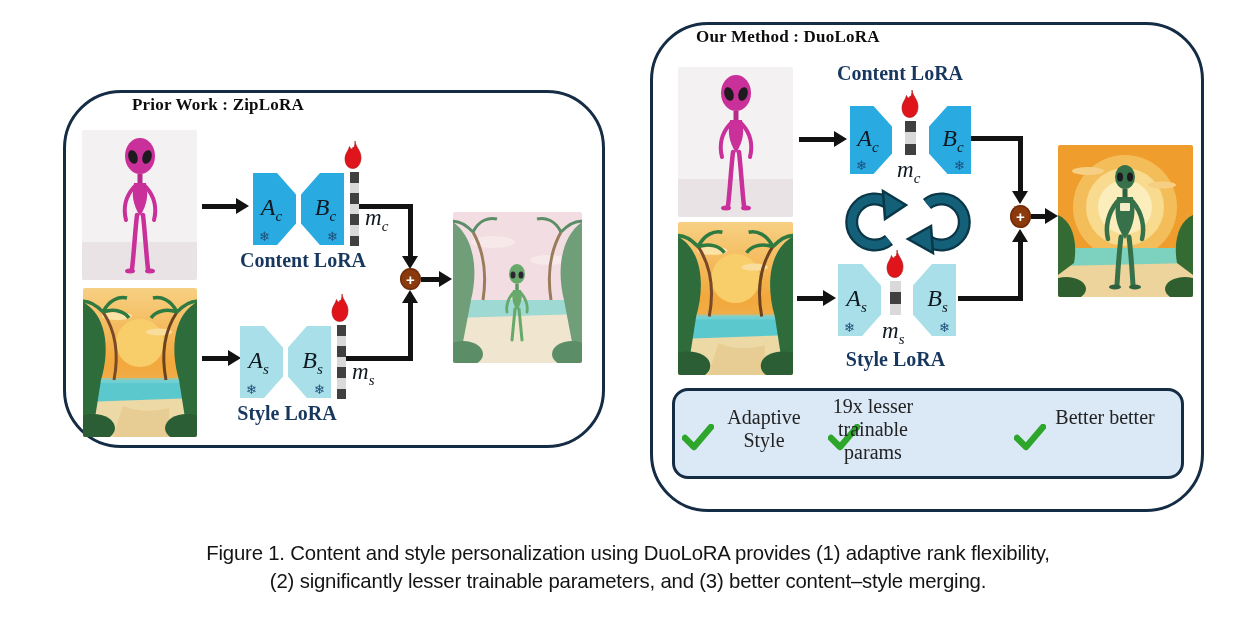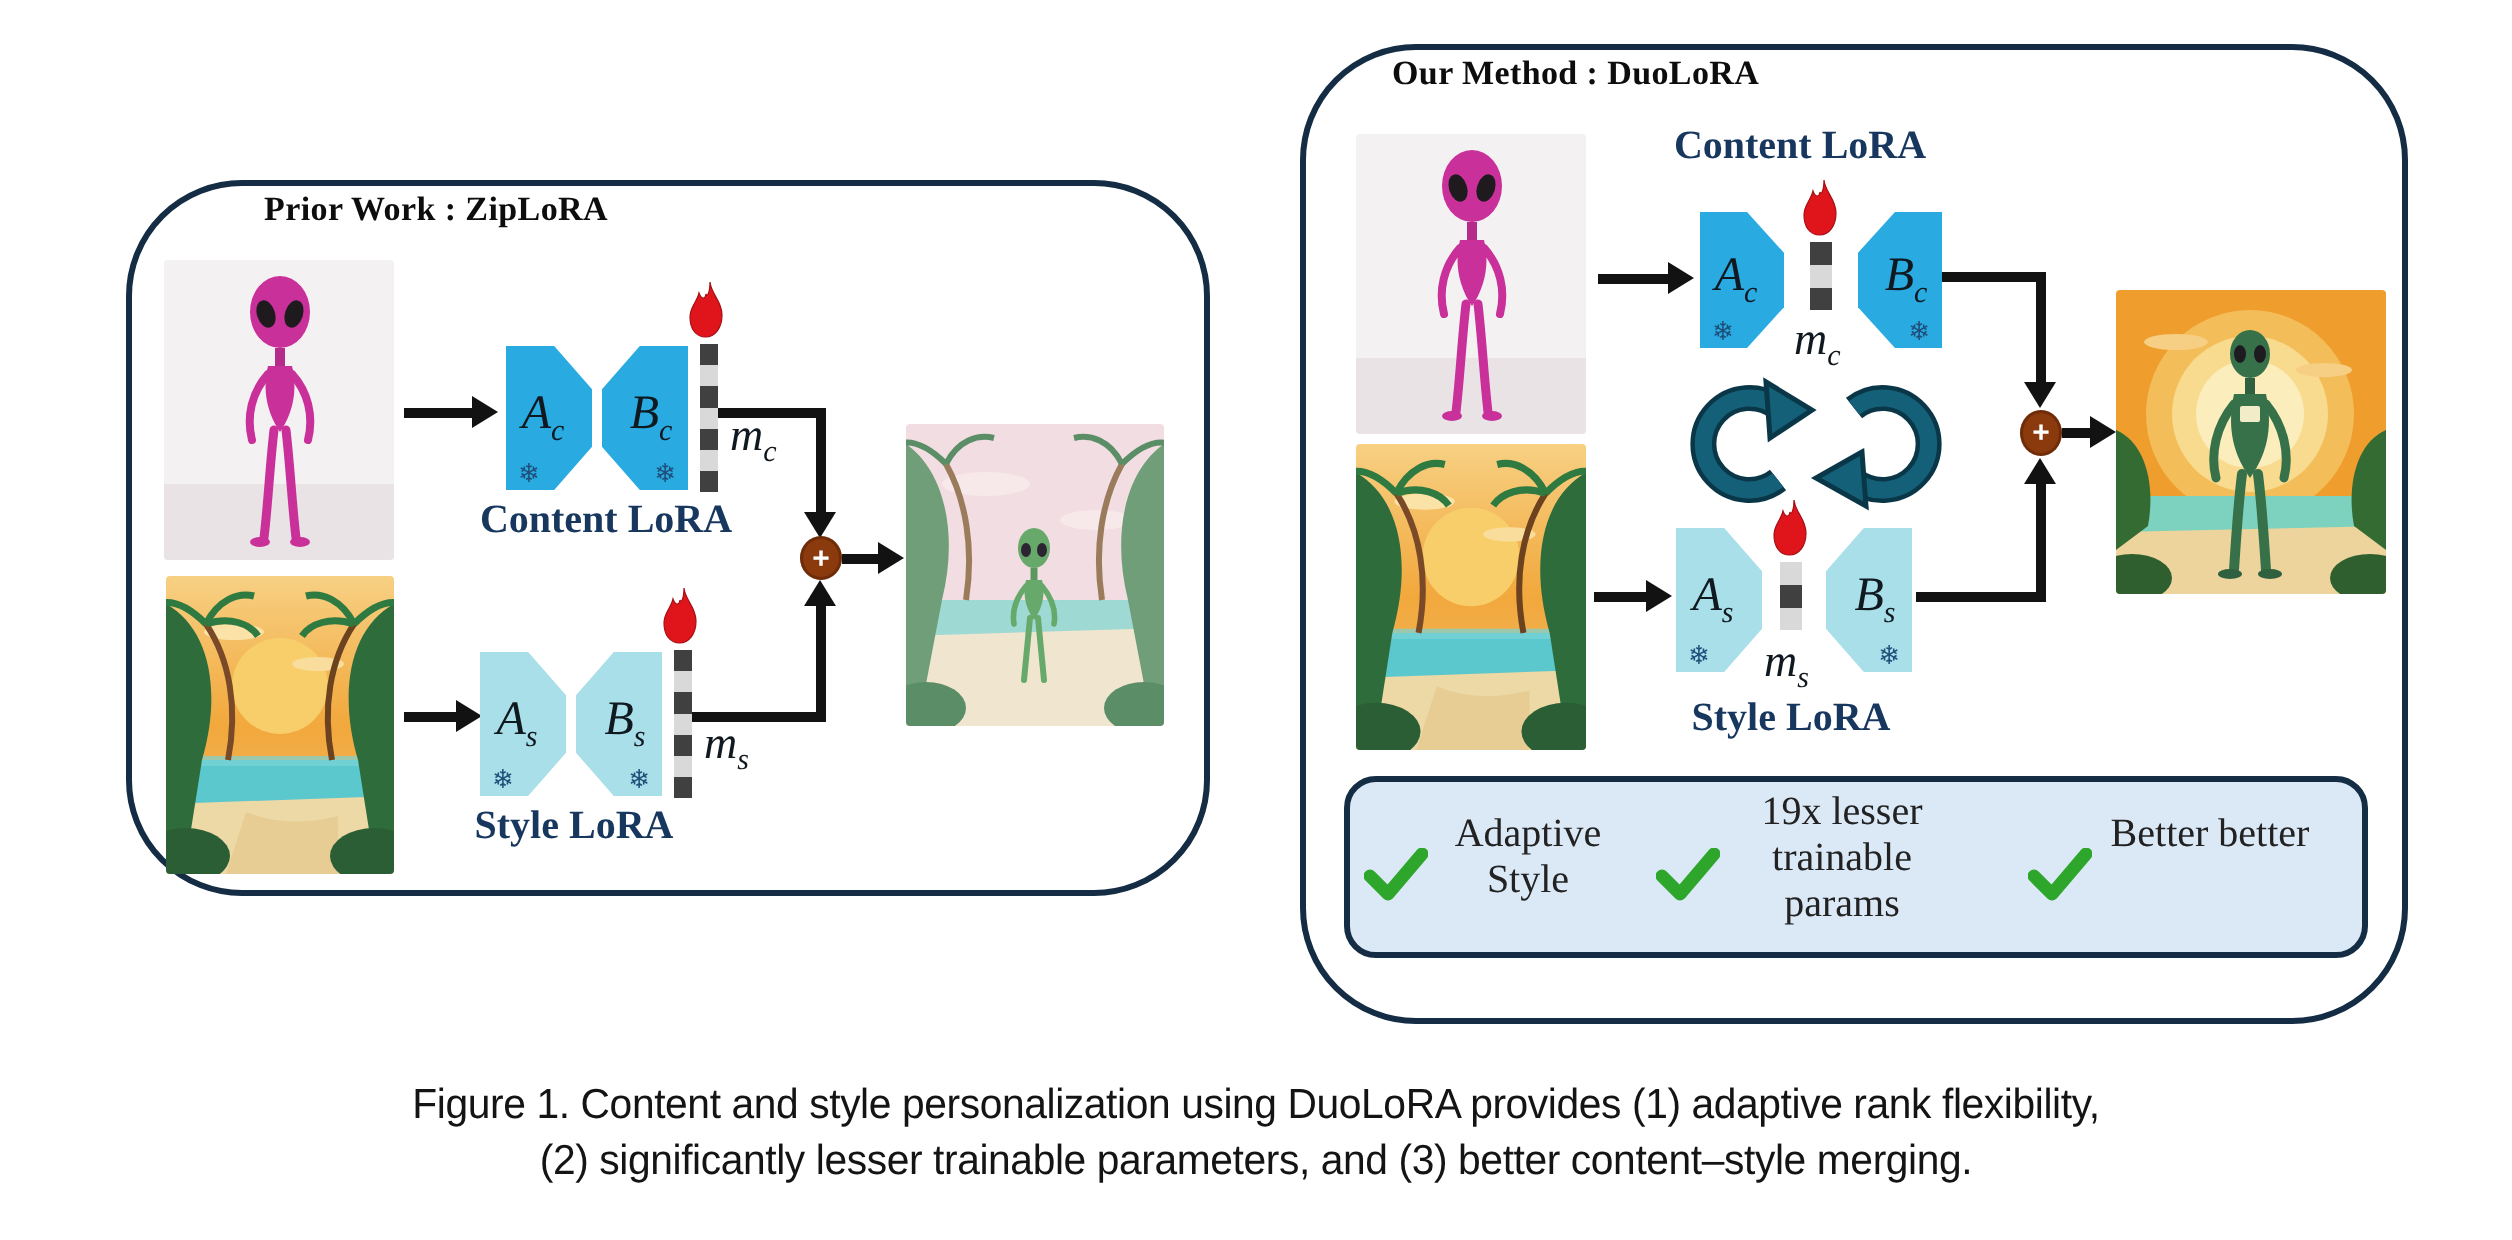--- a/index.html
+++ b/index.html
@@ -336,21 +336,21 @@
   <div class="benefits" style="left:672px; top:388px; width:506px; height:85px;"></div>
 
   <svg class="check" style="left:682px; top:424px;" width="32" height="27" viewBox="0 0 32 27">
     <path d="M3 14 L12 23 L29 3" fill="none" stroke="var(--check-green)" stroke-width="6.5" stroke-linecap="round" stroke-linejoin="round"></path>
   </svg>
   <div class="benefit-label" style="left:714px; top:406px; width:100px;">Adaptive Style</div>
 
   <svg class="check" style="left:828px; top:424px;" width="32" height="27" viewBox="0 0 32 27">
     <path d="M3 14 L12 23 L29 3" fill="none" stroke="var(--check-green)" stroke-width="6.5" stroke-linecap="round" stroke-linejoin="round"></path>
   </svg>
-  <div class="benefit-label" style="left:860px; top:395px; width:122px;">19x lesser trainable params</div>
+  <div class="benefit-label" style="left:812px; top:395px; width:122px;">19x lesser trainable params</div>
 
   <svg class="check" style="left:1014px; top:424px;" width="32" height="27" viewBox="0 0 32 27">
     <path d="M3 14 L12 23 L29 3" fill="none" stroke="var(--check-green)" stroke-width="6.5" stroke-linecap="round" stroke-linejoin="round"></path>
   </svg>
   <div class="benefit-label" style="left:1050px; top:406px; width:110px;">Better better</div>
 
   <div class="caption" style="top:541px;">Figure 1. Content and style personalization using DuoLoRA provides (1) adaptive rank flexibility,</div>
   <div class="caption" style="top:569px;">(2) significantly lesser trainable parameters, and (3) better content–style merging.</div>
 
 </div>

